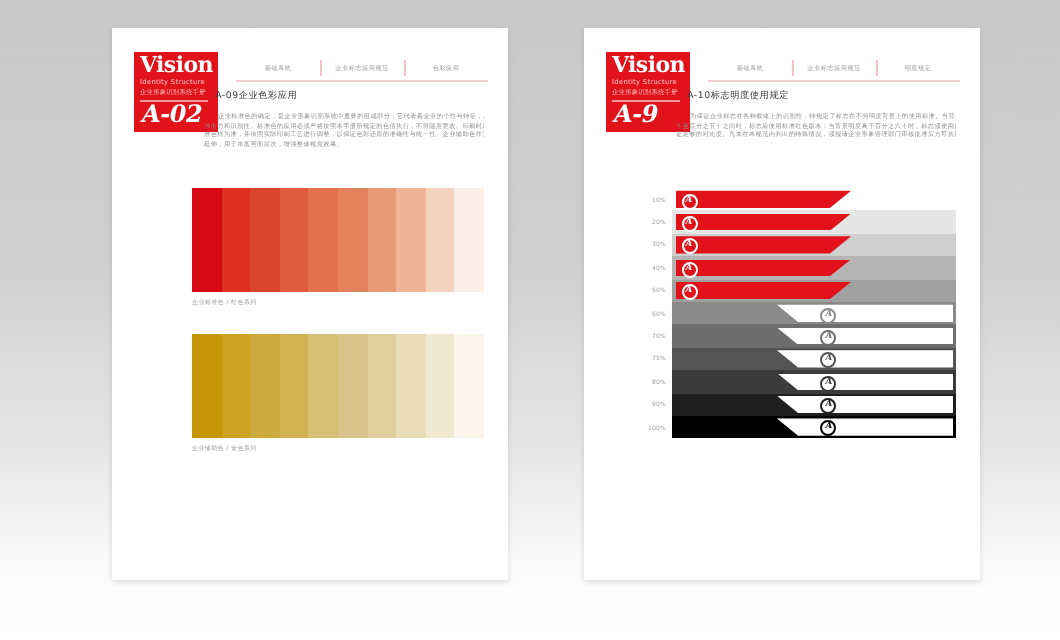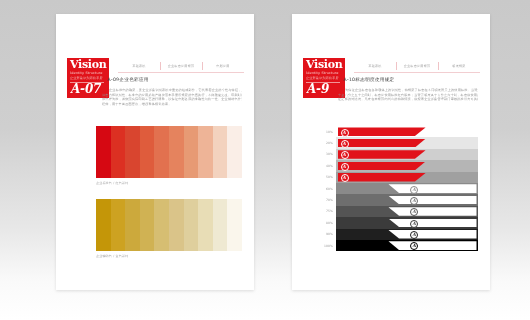--- a/index.html
+++ b/index.html
@@ -12,21 +12,21 @@
 
   
   .page{
     position:absolute;top:14px;width:198px;height:276px;
     background:#ffffff;
     box-shadow:0 1px 3px rgba(0,0,0,.13);
   }
   #page-left{left:56px;}
   #page-right{left:292px;}
 
-  .page-inner{position:absolute;left:0;top:0;right:0;bottom:0;margin-top:32px;}
+  .page-inner{position:absolute;left:0;top:0;right:0;bottom:0;}
 
   
   .logo{
     position:absolute;left:11px;top:12px;width:42px;height:40px;
     background:#e1121a;color:#ffffff;
     overflow:hidden;
   }
   .logo-word{
     position:absolute;left:3px;top:1px;
     font-family:"DejaVu Serif","Liberation Serif",serif;
@@ -150,21 +150,21 @@
 <div class="stage">
 
   <div class="page" id="page-left">
     <div class="page-inner">
 
       <div class="logo">
         <div class="logo-word">Vision</div>
         <div class="logo-sub1">Identity  Structure</div>
         <div class="logo-sub2">企业形象识别系统手册</div>
         <div class="logo-rule"></div>
-        <div class="logo-code">A-07</div>
+        <div class="logo-code">A-02</div>
       </div>
 
       <div class="nav">
         <div class="nav-items">
           <div class="nav-item">基础系统</div>
           <div class="nav-item">企业标志应用规范</div>
           <div class="nav-item">色彩应用</div>
         </div>
         <div class="nav-rule"></div>
       </div>

